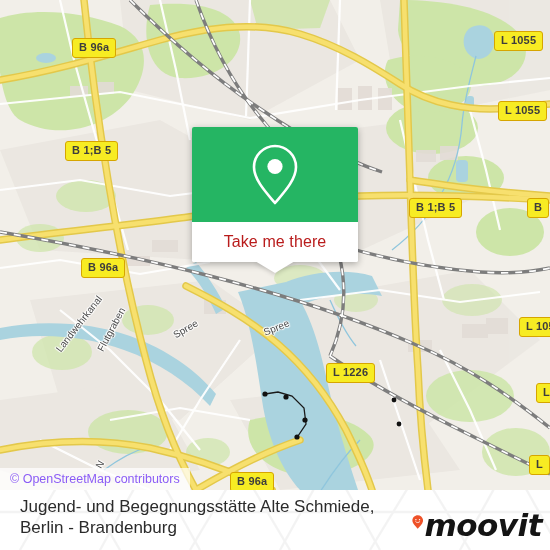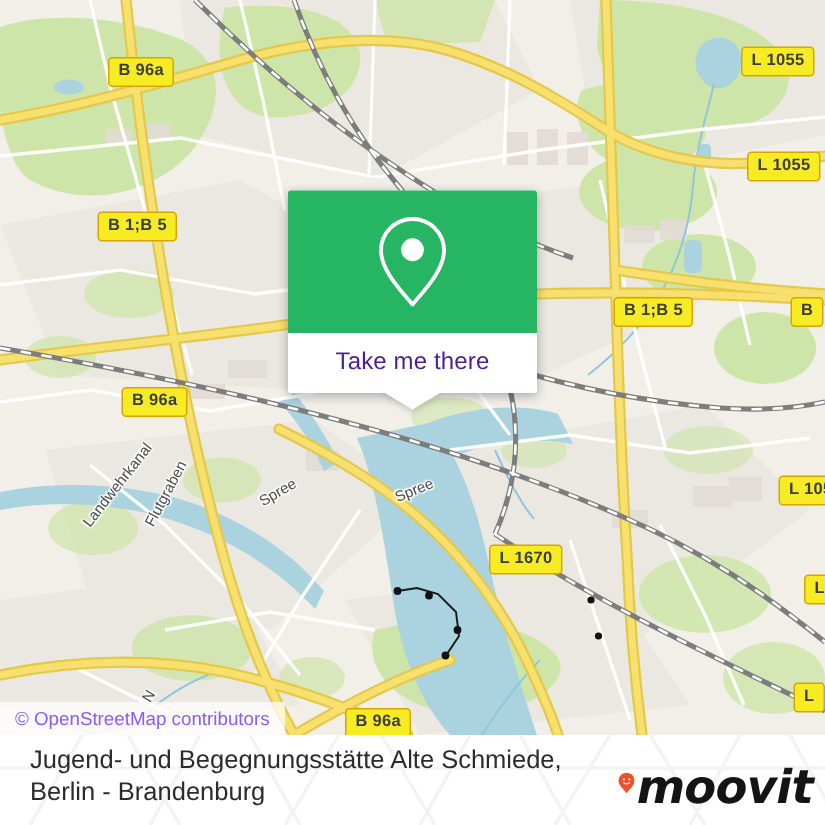--- a/index.html
+++ b/index.html
@@ -90,21 +90,21 @@
     height: 40px;
     background: #ffffff;
     border-radius: 0 0 2px 2px;
     display: flex;
     align-items: center;
     justify-content: center;
   }
   #popup-footer-label {
     font-family: "Liberation Sans", sans-serif;
     font-size: 16px;
-    color: #4c1d95;
+    color: #b91c1c;
     letter-spacing: 0.1px;
   }
   #popup-tail {
     position: absolute;
     left: 63px;
     top: 134px;
     width: 0; height: 0;
     border-left: 20px solid transparent;
     border-right: 20px solid transparent;
     border-top: 12px solid #ffffff;
@@ -339,21 +339,21 @@
 
     <div>
       <div class="shield" style="left:72px;  top:38px;">B 96a</div>
       <div class="shield" style="left:494px; top:31px;">L 1055</div>
       <div class="shield" style="left:498px; top:101px;">L 1055</div>
       <div class="shield" style="left:65px;  top:141px;">B 1;B 5</div>
       <div class="shield" style="left:409px; top:198px;">B 1;B 5</div>
       <div class="shield" style="left:527px; top:198px;">B</div>
       <div class="shield" style="left:81px;  top:258px;">B 96a</div>
       <div class="shield" style="left:519px; top:317px;">L 105</div>
-      <div class="shield" style="left:326px; top:363px;">L 1670</div>
+      <div class="shield" style="left:326px; top:363px;">L 1226</div>
       <div class="shield" style="left:536px; top:383px;">L</div>
       <div class="shield" style="left:529px; top:455px;">L</div>
       <div class="shield" style="left:230px; top:472px;">B 96a</div>
     </div>
 
     <div>
       <div class="waterlabel" style="left:58px;  top:345px; transform:rotate(-52deg);">Landwehrkanal</div>
       <div class="waterlabel" style="left:100px; top:345px; transform:rotate(-62deg);">Flutgraben</div>
       <div class="waterlabel" style="left:174px; top:330px; transform:rotate(-30deg);">Spree</div>
       <div class="waterlabel" style="left:264px; top:327px; transform:rotate(-22deg);">Spree</div>

